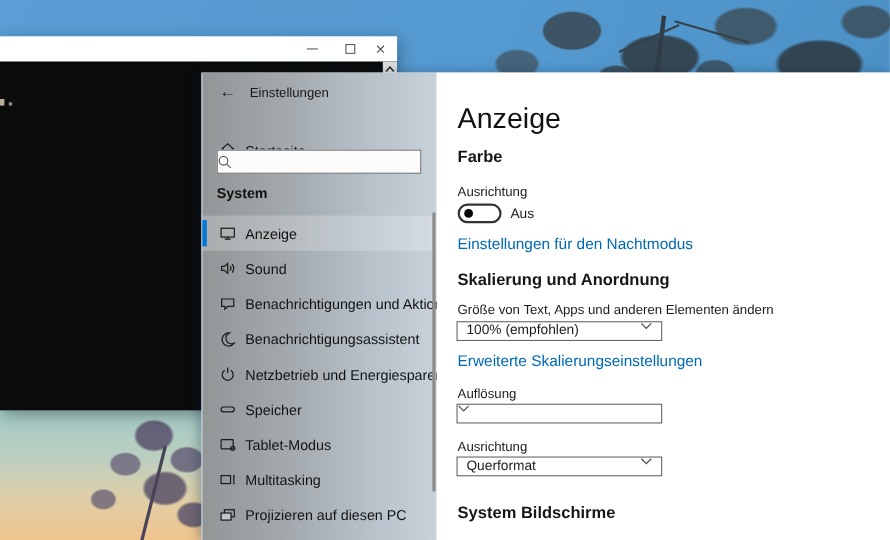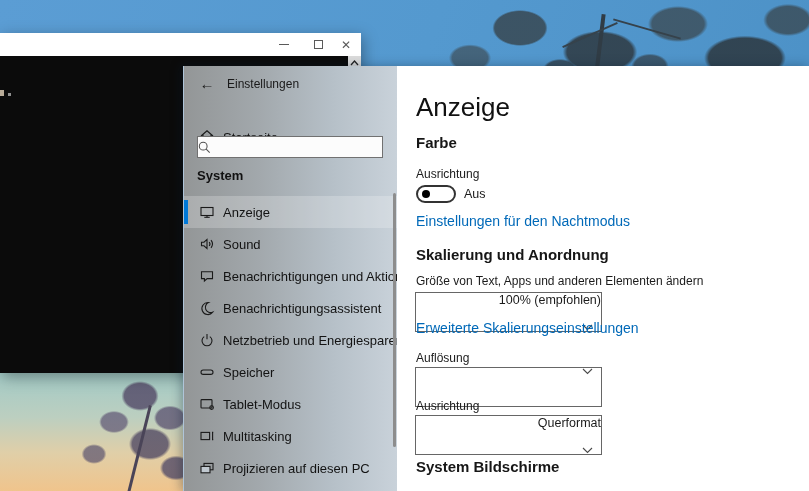--- a/index.html
+++ b/index.html
@@ -82,22 +82,22 @@
   .lbl { font-size:12px; color:#1b1b1b; }
   .lnk { font-size:14px; }
   #farbe-h { left:19px; top:68px; }
   #night-lbl { left:19px; top:101px; }
   #toggle { left:19px; top:119px; width:40px; height:18px; border:2px solid #333; border-radius:10px; background:#fff; }
   #toggle .knob { position:absolute; left:4px; top:3px; width:8px; height:8px; border-radius:50%; background:#000; }
   #toggle-state { left:67px; top:121px; font-size:12.5px; color:#1b1b1b; }
   #night-link { left:19px; top:147px; }
   #skal-h { left:19px; top:180px; }
   #scale-lbl { left:19px; top:208px; }
-  .dropdown { left:18px; width:187px; height:40px; border:1px solid #666; background:#fff;
-    display:flex; align-items:flex-end;flex-direction:column; }
+  .dropdown { left:18px; width:187px; height:18px; border:1px solid #666; background:#fff;
+    display:flex; align-items:flex-start; }
   .dd-val { flex:1; font-size:12.5px; color:#1b1b1b; padding-left:8px; white-space:nowrap; }
   .dropdown svg { margin-right:8px; flex:0 0 auto; }
   #dd-scale { top:226px; }
   #adv-link { left:19px; top:254px; }
   #res-lbl { left:19px; top:285px; }
   #dd-res { top:301px; }
   #ori-lbl { left:19px; top:333px; }
   #dd-ori { top:349px; }
   #mehrere-h { left:19px; top:392px; }
   a.lnk { text-decoration:none; }

